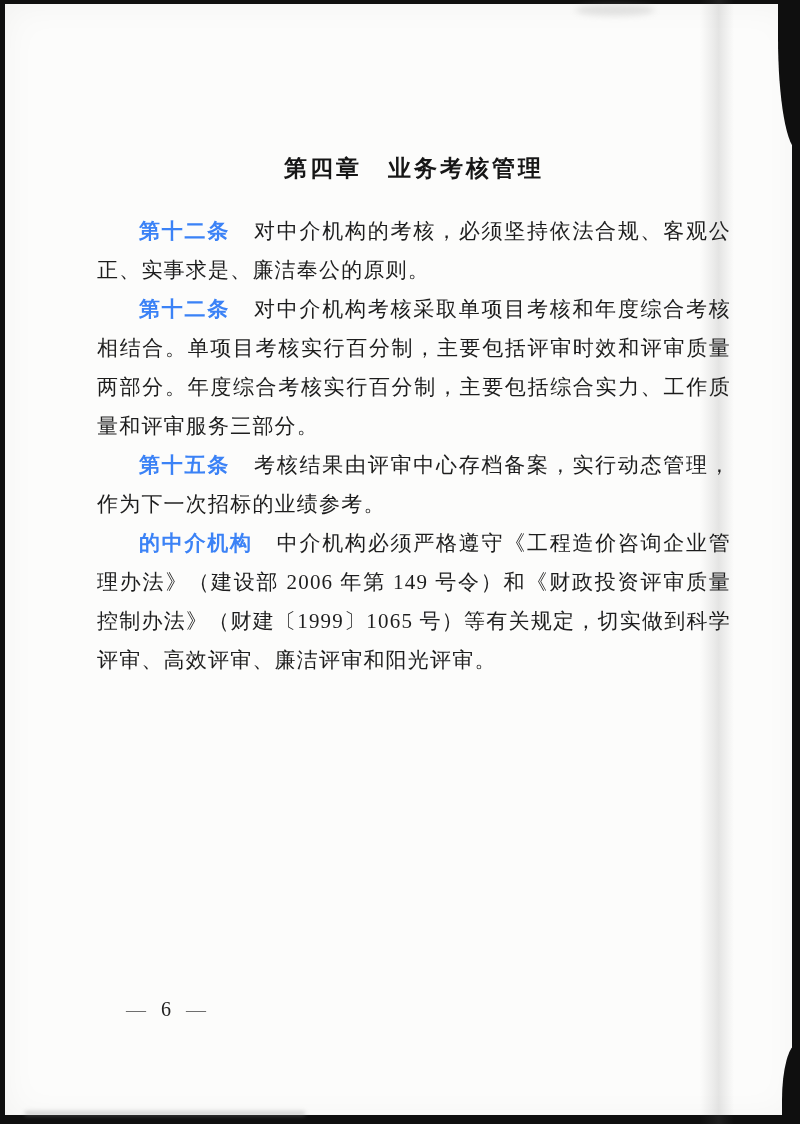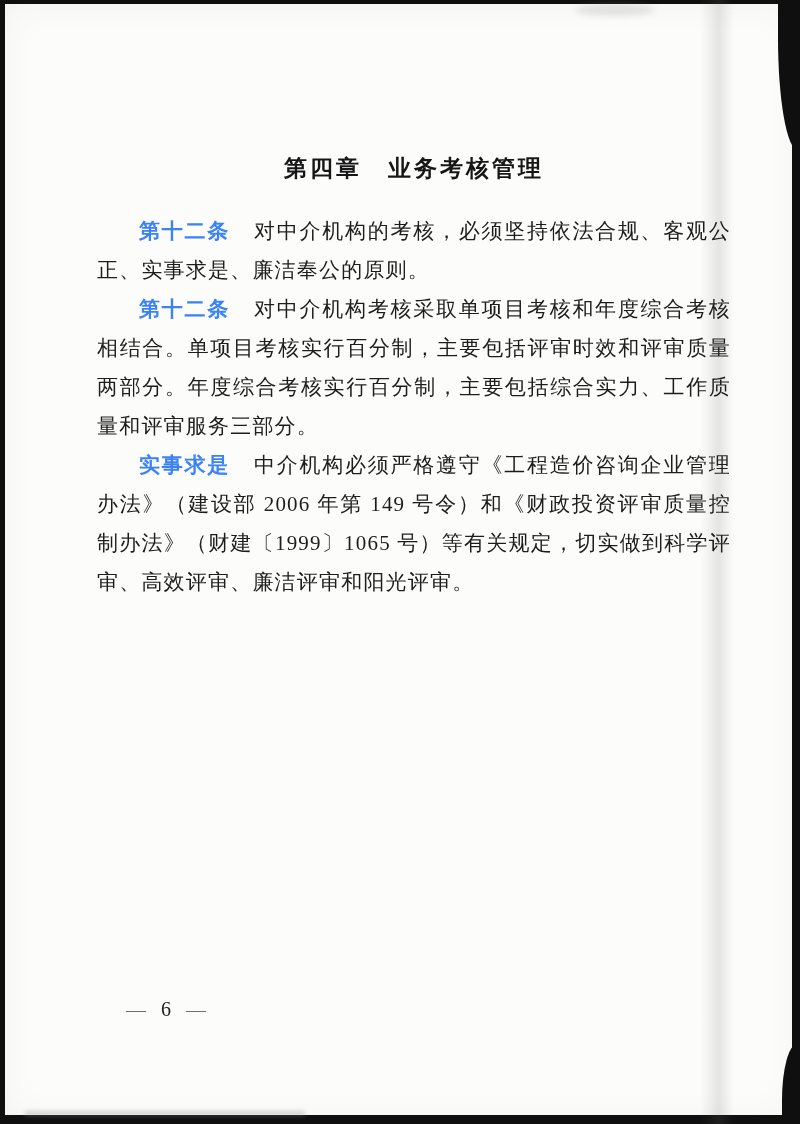--- a/index.html
+++ b/index.html
@@ -111,22 +111,23 @@
 
   <div class="content">
 
     <h1 class="chapter">第四章　业务考核管理</h1>
 
     <p class="article"><span class="art-num">第十二条</span><span>对中介机构的考核，必须坚持依法合规、客观公正、实事求是、廉洁奉公的原则。</span></p>
 
     <p class="article"><span class="art-num">第十二条</span><span>对中介机构考核采取单项目考核和年度综合考核相结合。单项目考核实行百分制，主要包括评审时效和评审质量两部分。年度综合考核实行百分制，主要包括综合实力、工作质量和评审服务三部分。</span></p>
 
 
+    <p class="article"><span class="art-num">第十五条</span><span>考核结果由评审中心存档备案，实行动态管理，作为下一次招标的业绩参考。</span></p>
 
-    <p class="article"><span class="art-num">实事求是</span><span>中介机构必须严格遵守《工程造价咨询企业管理办法》（建设部 2006 年第 149 号令）和《财政投资评审质量控制办法》（财建〔1999〕1065 号）等有关规定，切实做到科学评审、高效评审、廉洁评审和阳光评审。</span></p>
+    <p class="article"><span class="art-num">的中介机构</span><span>中介机构必须严格遵守《工程造价咨询企业管理办法》（建设部 2006 年第 149 号令）和《财政投资评审质量控制办法》（财建〔1999〕1065 号）等有关规定，切实做到科学评审、高效评审、廉洁评审和阳光评审。</span></p>
 
 
   </div>
 
   <div class="page-footer">
     <span class="dash">—</span>
     <span class="num">6</span>
     <span class="dash">—</span>
   </div>
 

